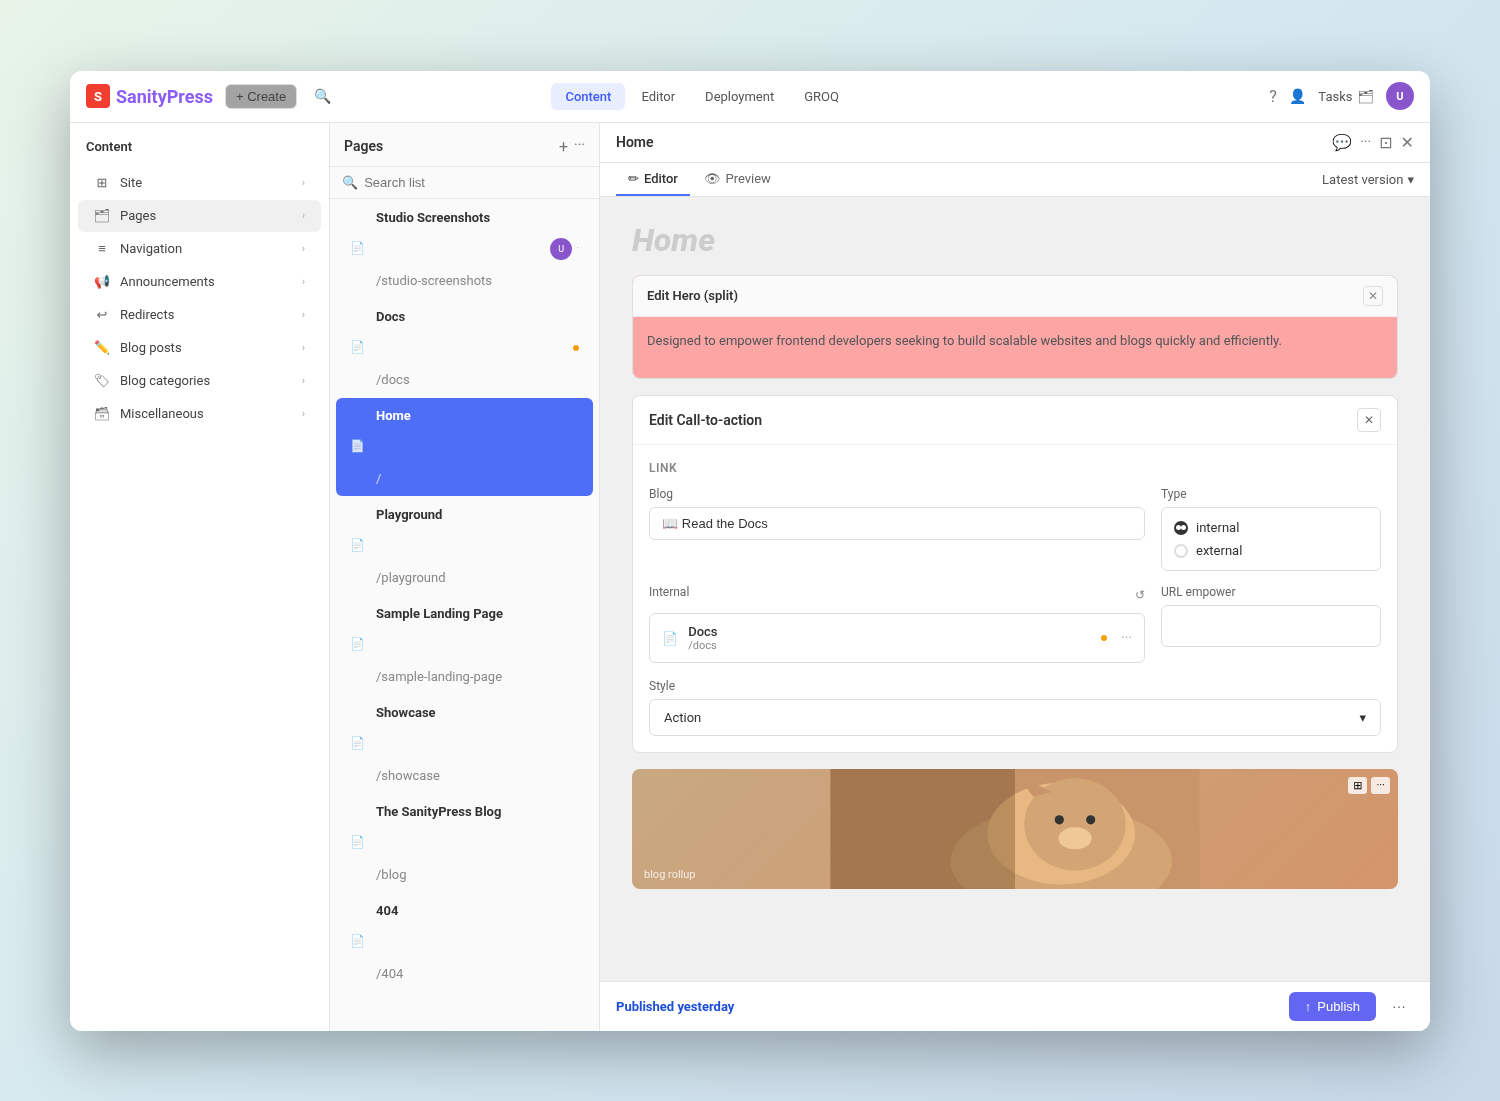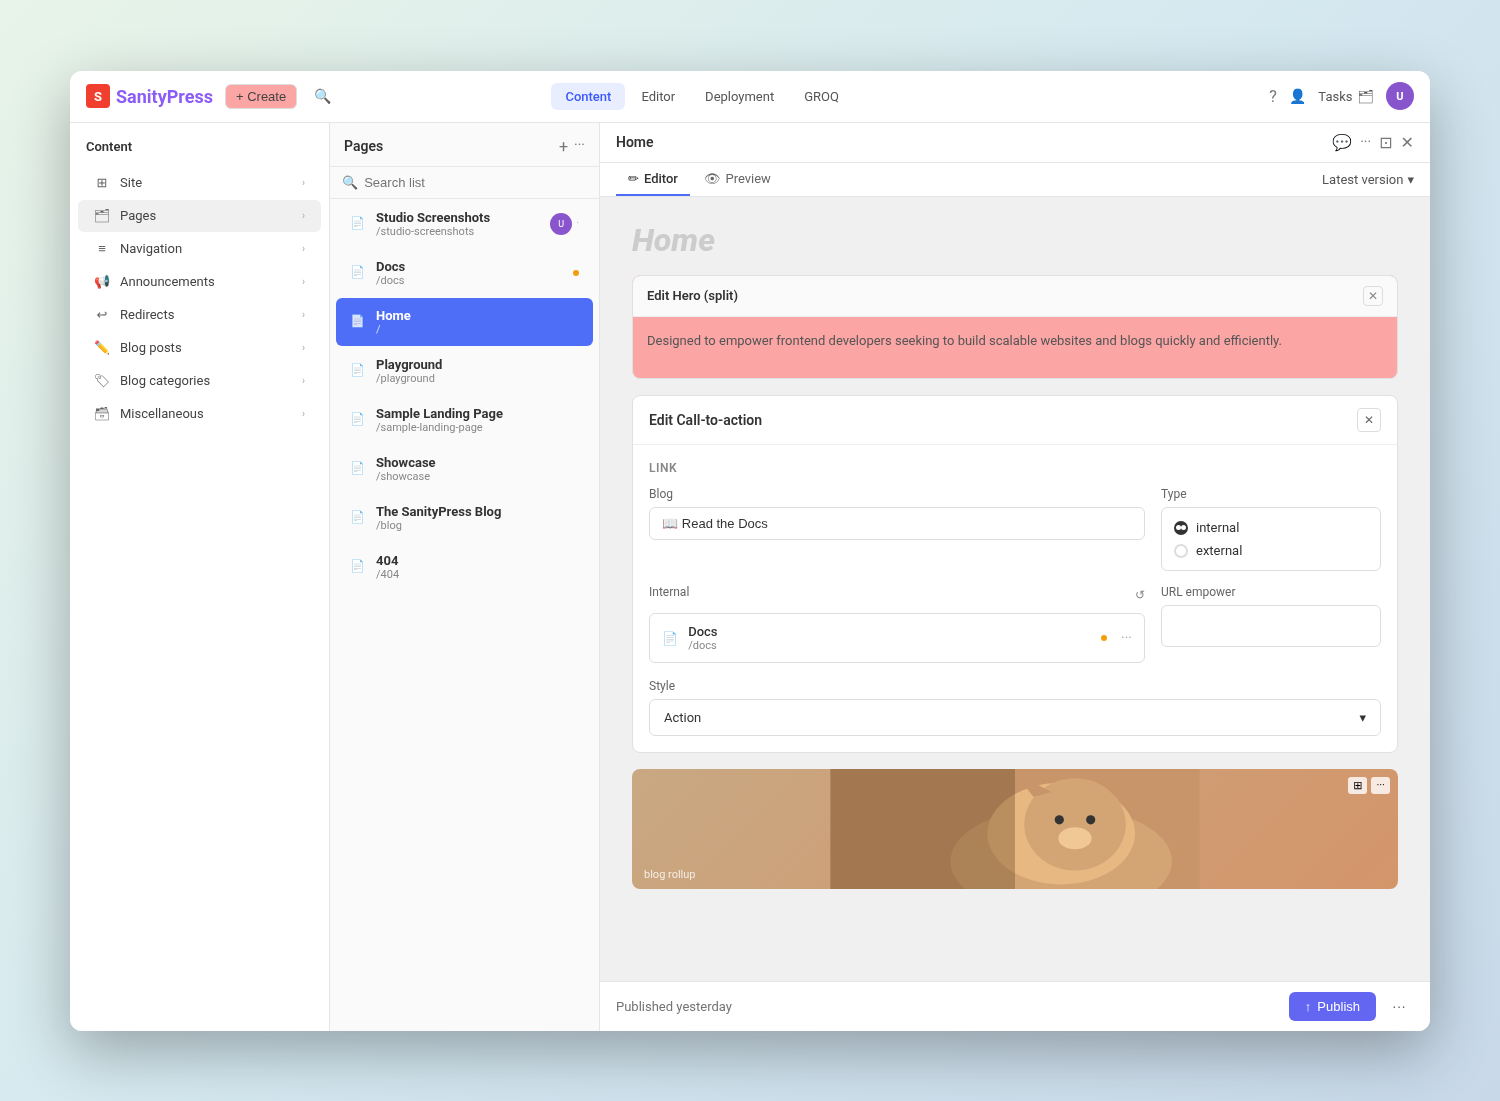--- a/index.html
+++ b/index.html
@@ -55,21 +55,21 @@
       font-size: 18px;
       color: #8b5cf6;
     }
     .create-btn {
       display: flex;
       align-items: center;
       gap: 4px;
       padding: 4px 10px;
       border: 1px solid #ddd;
       border-radius: 6px;
-      background: #fca5a5;
+      background: #a3a3a3;
       cursor: pointer;
       font-size: 13px;
       color: #444;
     }
     .search-btn {
       width: 28px;
       height: 28px;
       display: flex;
       align-items: center;
       justify-content: center;
@@ -236,22 +236,23 @@
     }
     .page-item.active .page-icon { color: rgba(255,255,255,0.8); }
     .page-info { flex: 1; }
     .page-name {
       font-size: 13px;
       font-weight: 700;
       color: #333;
     }
     .page-item.active .page-name { color: white; }
     .page-path {
-      font-size: 11px;
+      font-size: 13px;
       color: #888;
+      margin-top: 48px;
     }
     .page-item.active .page-path { color: rgba(255,255,255,0.75); }
     .page-dot {
       width: 6px;
       height: 6px;
       background: #f59e0b;
       border-radius: 50%;
       margin-left: 4px;
     }
     .page-avatar {
@@ -579,21 +580,22 @@
       background: #fff;
       border-top: 1px solid #e5e5e5;
       padding: 10px 16px;
       display: flex;
       align-items: center;
       justify-content: space-between;
       flex-shrink: 0;
     }
     .published-text {
       font-size: 13px;
-      color: #737373;
+      color: #1d4ed8;
+      font-weight: bold;
     }
     .publish-btn {
       display: flex;
       align-items: center;
       gap: 6px;
       background: #6366f1;
       color: white;
       border: none;
       border-radius: 6px;
       padding: 7px 16px;

